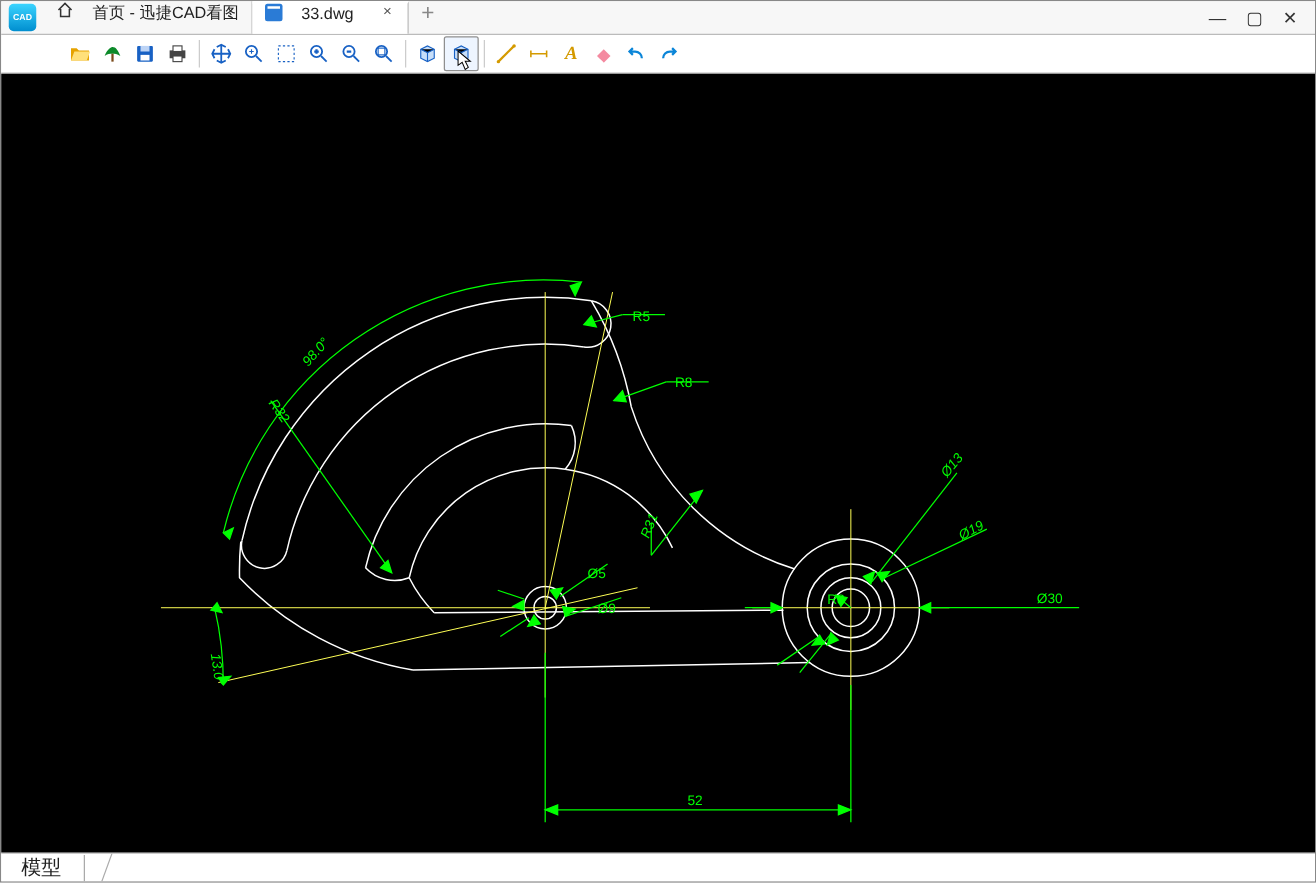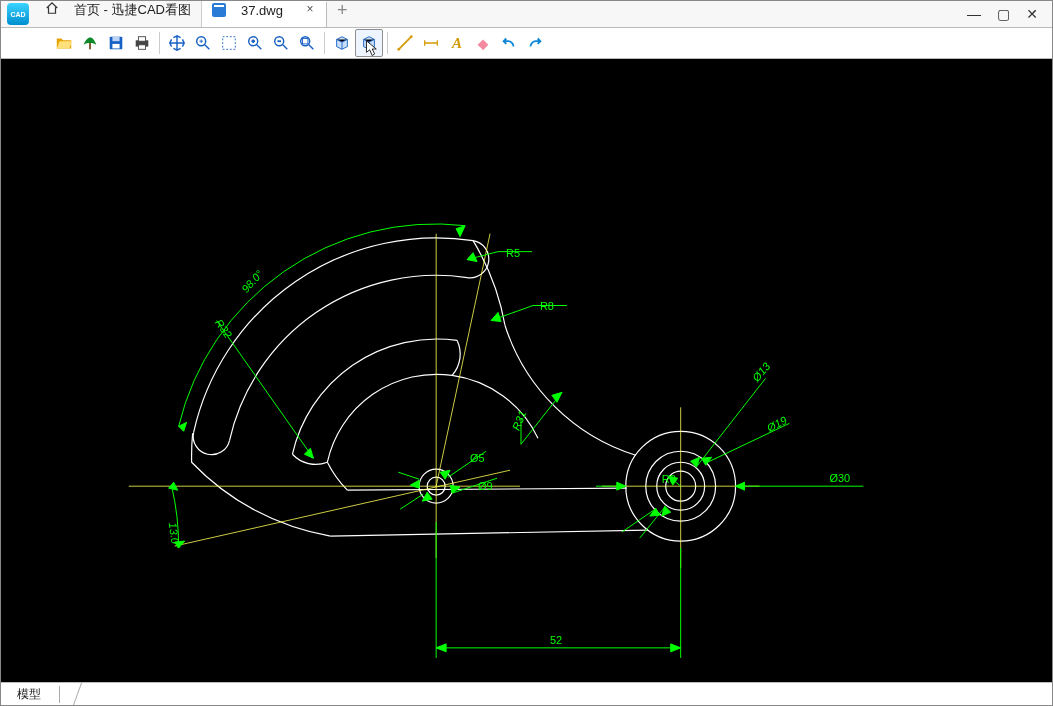--- a/index.html
+++ b/index.html
@@ -23,21 +23,21 @@
   .tsep{width:1px;height:22px;background:#ccc;margin:0 4px}
   .tbtn svg{width:18px;height:18px}
   .tbtn.cube{border:1px solid #8f8f8f;background:#eef5ff}
   .cursor-hand{position:absolute;font-size:16px;line-height:16px;}
   
   .canvas-wrap{flex:1;background:#000;position:relative;overflow:hidden}
   .canvas-wrap svg{position:absolute;inset:0}
   .dim-text{font-size:11px;fill:#00ff00;font-style:italic}
   .dim-text-upright{font-size:11px;fill:#00ff00}
   
-  .statusbar{height:22px;background:#fff;border-top:1px solid #bbb;display:flex;align-items:center;font-size:12px;padding:0 10px;gap:11px}
+  .statusbar{height:22px;background:#fff;border-top:1px solid #bbb;display:flex;align-items:center;font-size:16px;padding:0 10px;gap:11px}
   .statusbar .modeltab{padding:0 18px 0 6px;border-right:1px solid #aaa;color:#222}
   .statusbar .slash{width:12px;height:22px;border-right:1px solid #aaa;transform:skewX(-20deg);margin-left:-6px}
   .statusbar .brand{margin-left:auto;color:#b00020}
   .statusbar .brand a{color:#0b4ec7;text-decoration:none}
 </style>
 </head>
 <body>
 
 <div class="app">
 
@@ -50,21 +50,21 @@
       <span>
         <svg width="14" height="14" viewBox="0 0 16 16">
             <path fill="none" stroke="#333" stroke-width="1.4" d="M2 8 8 2l6 6M4 7v7h8V7"></path>
           </svg>
       </span>
       <span>首页 - 迅捷CAD看图</span>
     </div>
 
     <div class="tab active">
       <span class="ficon"></span>
-      <span>37.dwg</span>
+      <span>33.dwg</span>
       <span class="close">×</span>
     </div>
 
     <div class="tab new">+</div>
 
     <div class="winbtns">
       <span>—</span>
       <span>▢</span>
       <span>✕</span>
     </div>

